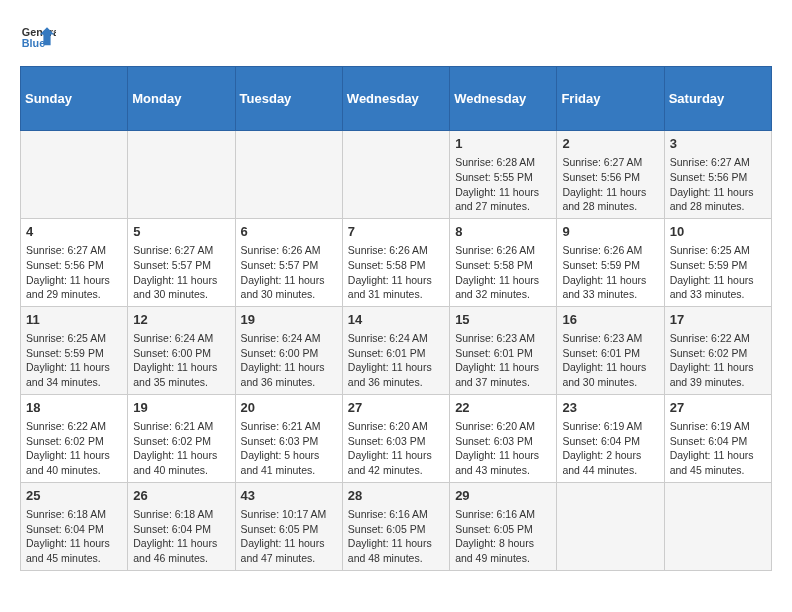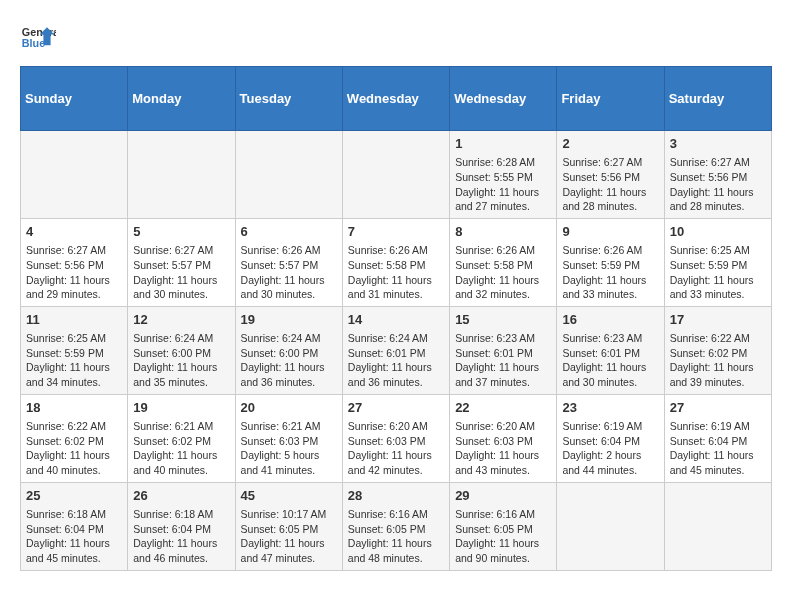--- a/index.html
+++ b/index.html
@@ -273,34 +273,34 @@
           <div class="day-info">Sunset: 6:04 PM</div>
           <div class="day-info">Daylight: 11 hours and 45 minutes.</div>
         </td>
         <td>
           <span class="day-num">26</span>
           <div class="day-info">Sunrise: 6:18 AM</div>
           <div class="day-info">Sunset: 6:04 PM</div>
           <div class="day-info">Daylight: 11 hours and 46 minutes.</div>
         </td>
         <td>
-          <span class="day-num">45</span>
+          <span class="day-num">43</span>
           <div class="day-info">Sunrise: 10:17 AM</div>
           <div class="day-info">Sunset: 6:05 PM</div>
           <div class="day-info">Daylight: 11 hours and 47 minutes.</div>
         </td>
         <td>
           <span class="day-num">28</span>
           <div class="day-info">Sunrise: 6:16 AM</div>
           <div class="day-info">Sunset: 6:05 PM</div>
           <div class="day-info">Daylight: 11 hours and 48 minutes.</div>
         </td>
         <td>
           <span class="day-num">29</span>
           <div class="day-info">Sunrise: 6:16 AM</div>
           <div class="day-info">Sunset: 6:05 PM</div>
-          <div class="day-info">Daylight: 11 hours and 90 minutes.</div>
+          <div class="day-info">Daylight: 8 hours and 49 minutes.</div>
         </td>
         <td class="empty-cell"></td>
         <td class="empty-cell"></td>
       </tr>
     </tbody>
 </table>
 
 </body></html>

